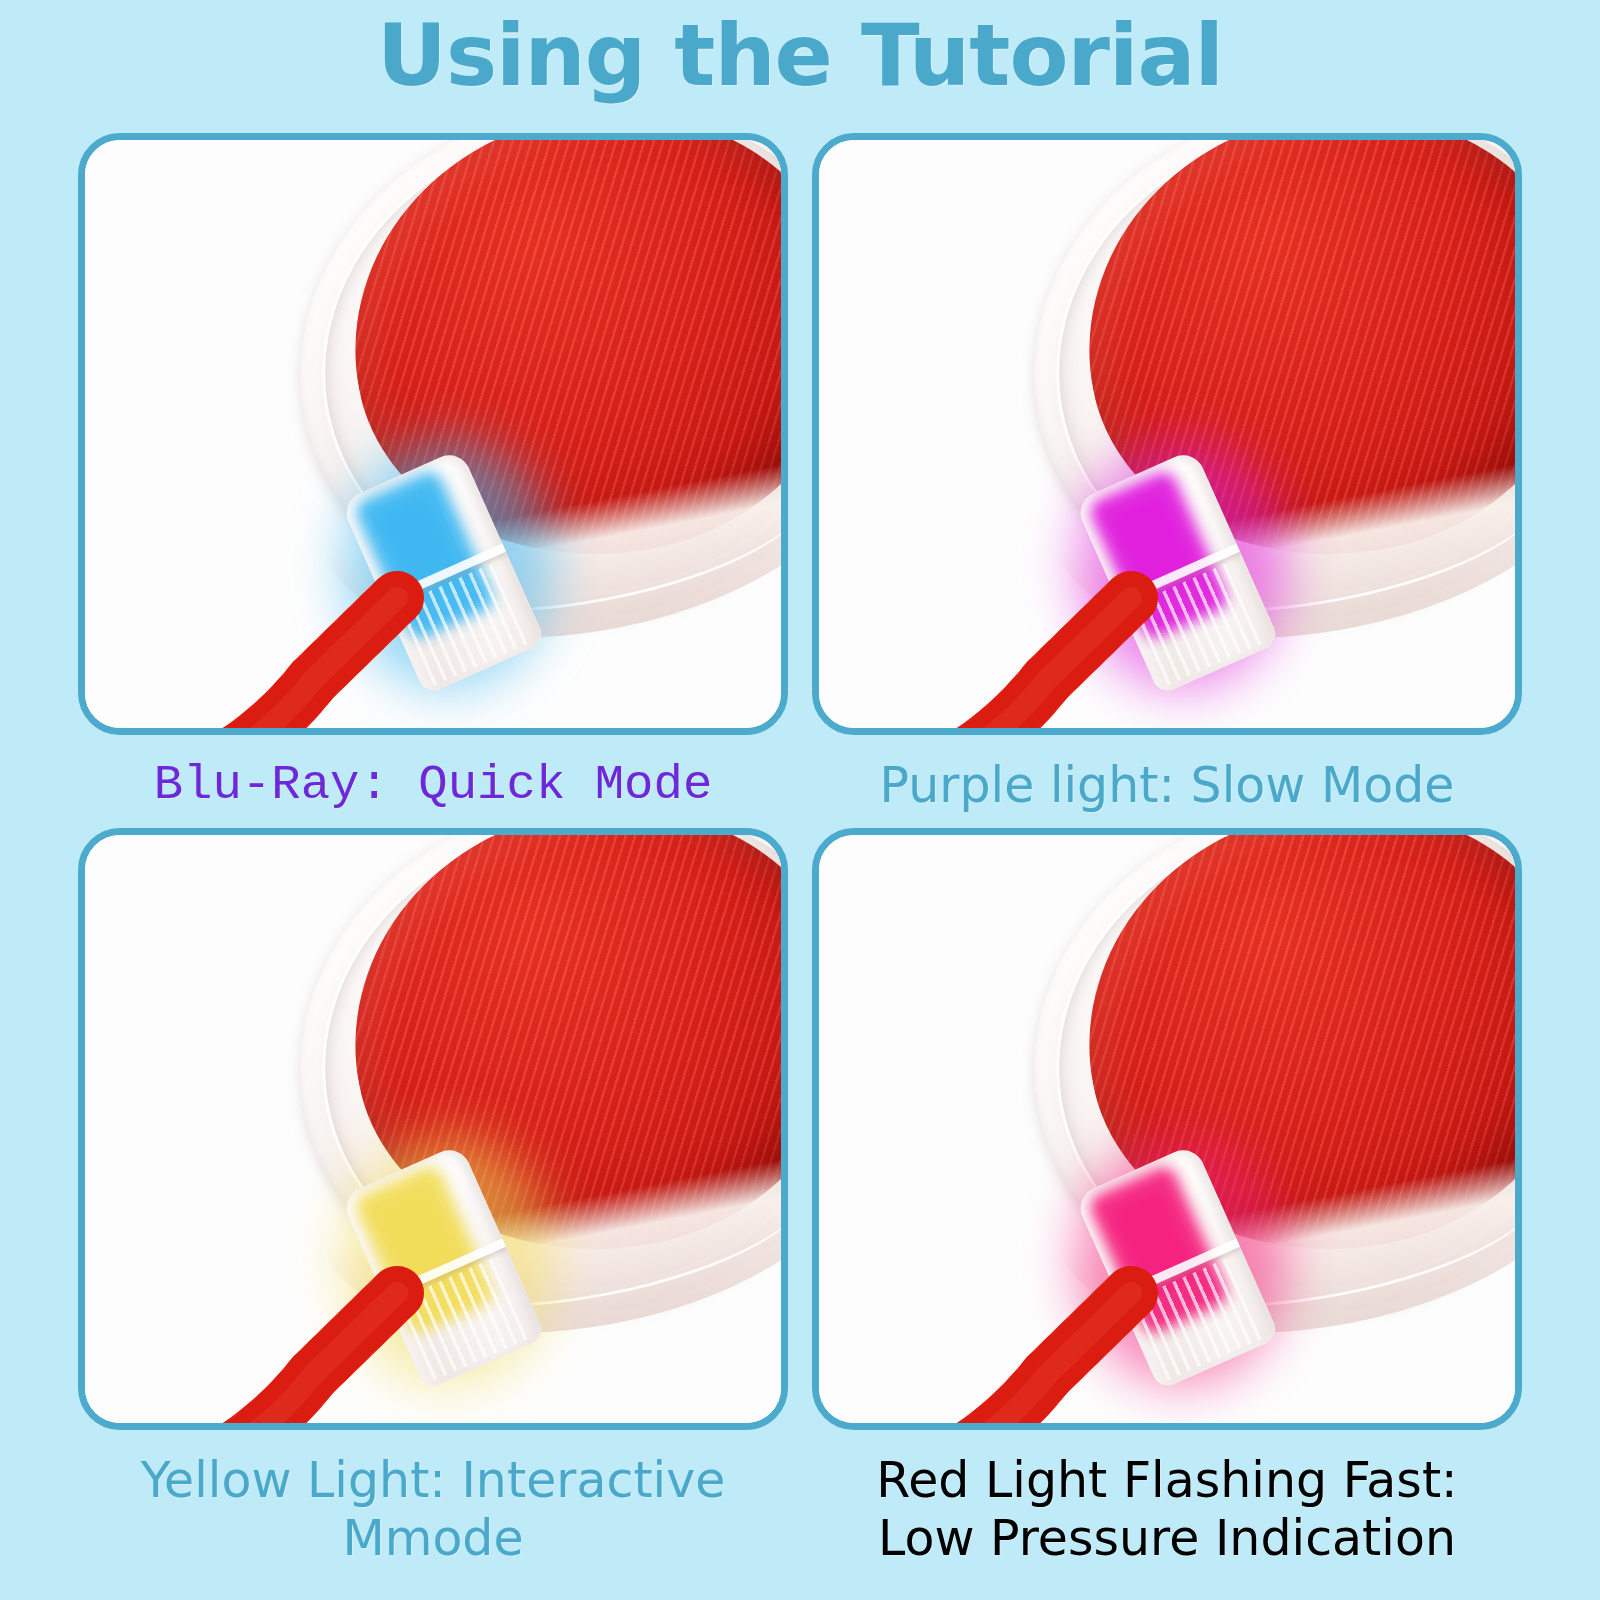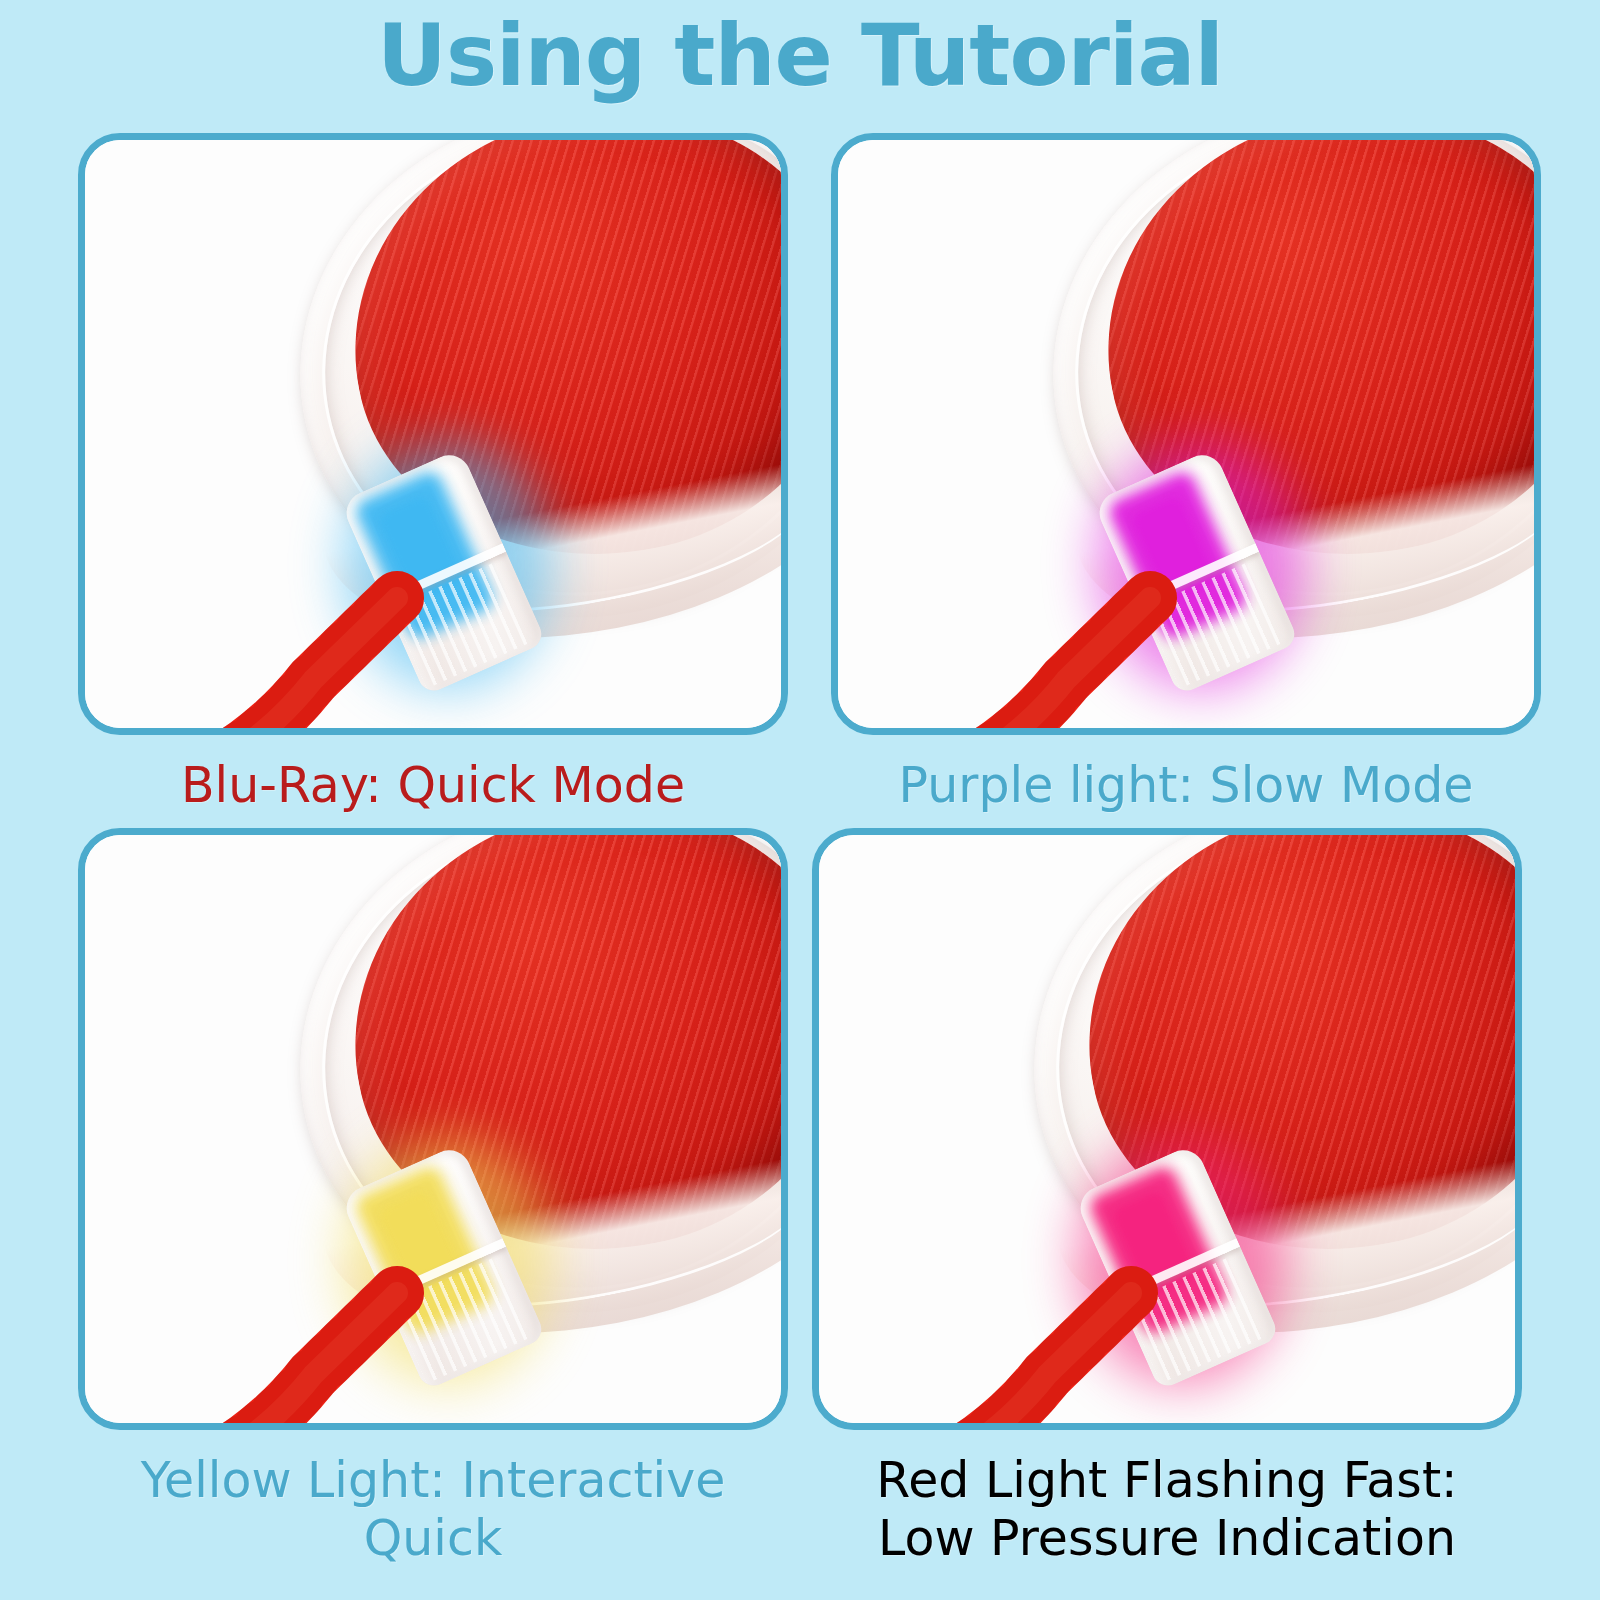--- a/index.html
+++ b/index.html
@@ -42,21 +42,21 @@
     left: 0;
     top: 0;
     width: 1600px;
     height: 1600px;
   }
   .cell {
     position: absolute;
     width: 710px;
   }
   .cell.c0 { left: 78px;  top: 133px; }
-  .cell.c1 { left: 812px; top: 133px; margin-left: 19px; }
+  .cell.c1 { left: 812px; top: 133px; }
   .cell.c2 { left: 78px;  top: 828px; }
   .cell.c3 { left: 812px; top: 828px; }
 
   .photo {
     position: relative;
     width: 710px;
     height: 602px;
     box-sizing: border-box;
     border: 7px solid #4cabcd;
     border-radius: 42px;
@@ -276,21 +276,21 @@
           </div>
           <div class="rope">
             <svg width="420" height="250" viewBox="0 0 420 250">
               <path d="M -10 210 C 70 245, 185 215, 268 110 L 352 28" stroke="#ee2316" stroke-width="54" fill="none" stroke-linecap="round"></path>
               <path d="M -10 210 C 70 245, 185 215, 268 110 L 352 28" stroke="#ff5e44" stroke-width="22" fill="none" stroke-linecap="round" opacity="0.35"></path>
               <path d="M -10 210 C 70 245, 185 215, 268 110 L 352 28" stroke="#b8100a" stroke-width="54" fill="none" stroke-linecap="round" stroke-dasharray="5 19" opacity="0.35"></path>
             </svg>
           </div>
         </div>
       </div>
-      <div class="caption" style="color: #b91c1c;">Blu-Ray: Quick Mode</div>
+      <div class="caption" style="color: #6d28d9; font-family: Liberation Mono, monospace;">Blu-Ray: Quick Mode</div>
     </div>
 
     <div class="cell c1" style="--glow: #e020dd;">
       <div class="photo" style="border-color: rgb(76, 171, 205); background: rgb(255, 255, 255);">
         <div class="scene">
           <div class="disc"></div>
           <div class="ball"></div>
           <div class="rim-lower"></div>
           <div class="rim-groove"></div>
           <div class="led-glow"></div>
@@ -329,21 +329,21 @@
           <div class="rope">
             <svg width="420" height="250" viewBox="0 0 420 250">
               <path d="M -10 210 C 70 245, 185 215, 268 110 L 352 28" stroke="#ee2316" stroke-width="54" fill="none" stroke-linecap="round"></path>
               <path d="M -10 210 C 70 245, 185 215, 268 110 L 352 28" stroke="#ff5e44" stroke-width="22" fill="none" stroke-linecap="round" opacity="0.35"></path>
               <path d="M -10 210 C 70 245, 185 215, 268 110 L 352 28" stroke="#b8100a" stroke-width="54" fill="none" stroke-linecap="round" stroke-dasharray="5 19" opacity="0.35"></path>
             </svg>
           </div>
         </div>
       </div>
       <div class="caption" style="color: rgb(74, 169, 203);">Yellow Light: Interactive
-Quick</div>
+Mmode</div>
     </div>
 
     <div class="cell c3" style="--glow: #f5237f;">
       <div class="photo" style="border-color: rgb(76, 171, 205); background: rgb(255, 255, 255);">
         <div class="scene">
           <div class="disc"></div>
           <div class="ball"></div>
           <div class="rim-lower"></div>
           <div class="rim-groove"></div>
           <div class="led-glow"></div>

